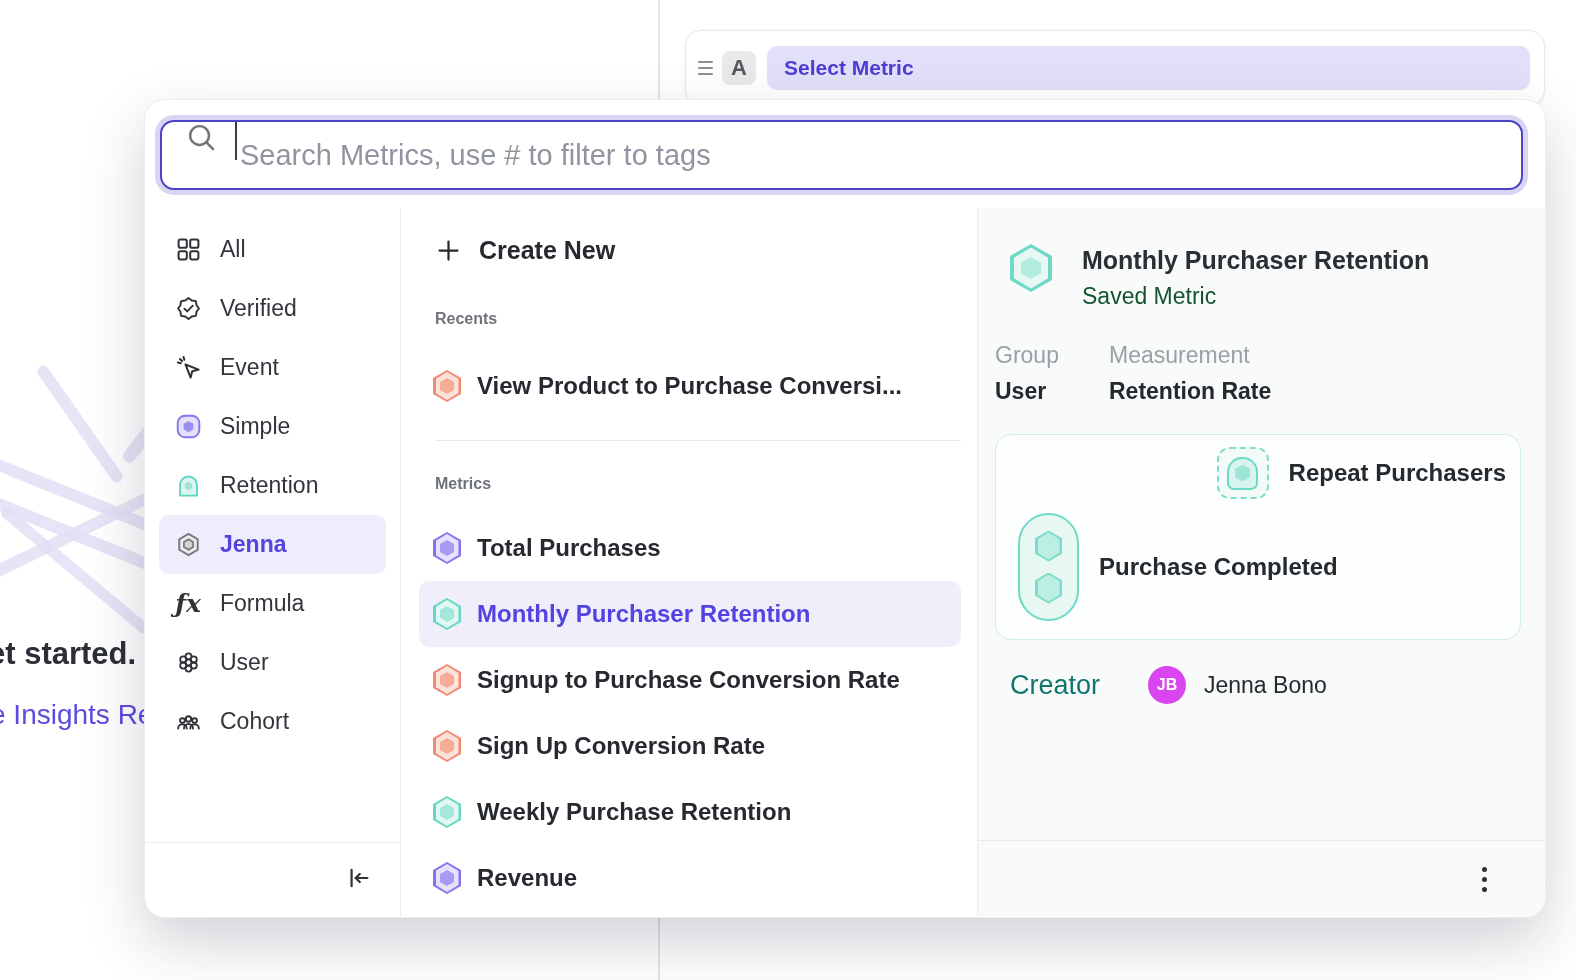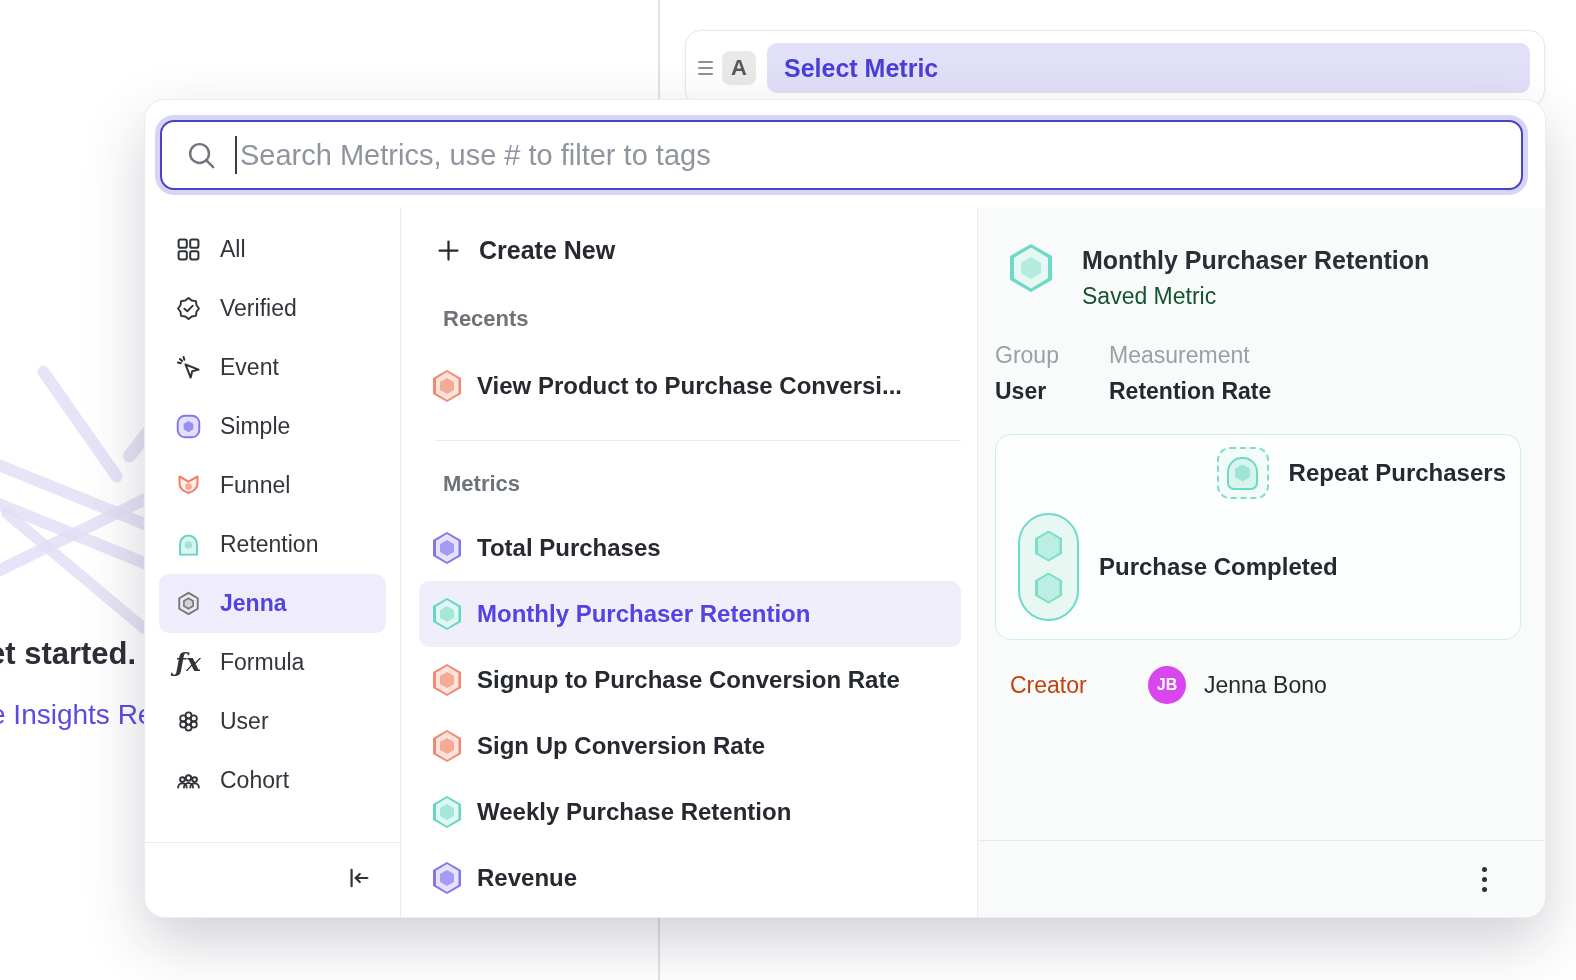--- a/index.html
+++ b/index.html
@@ -22,37 +22,37 @@
     display:flex; align-items:center; padding:0 14px 0 12px;
   }
   .drag-handle { display:flex; flex-direction:column; gap:4px; width:15px; }
   .drag-handle i { display:block; height:2px; background:#8f9095; border-radius:1px; }
   .a-badge {
     width:34px; height:34px; margin-left:9px; background:#e9e9ea; border-radius:8px;
     display:flex; align-items:center; justify-content:center;
     font-size:22px; font-weight:700; color:#55585e;
   }
   .metric-pill {
-    flex:1; height:50px; margin-left:11px; background:#e2dff9; border-radius:10px;
+    flex:1; height:44px; margin-left:11px; background:#e2dff9; border-radius:10px;
     display:flex; align-items:center; padding:6px 17px;
-    font-size:25px; font-weight:700; color:#4a3ed6;
+    font-size:21px; font-weight:700; color:#4a3ed6;
   }
 
   
   .modal {
     position:absolute; left:145px; top:100px; width:1400px; height:817px;
     background:#fff; border-radius:20px; overflow:hidden;
     box-shadow:0 0 0 1px #ededf1, 0 24px 60px rgba(40,40,70,.22);
     display:flex; flex-direction:column;
   }
   .search-row { padding:20px 22px 18px 15px; }
   .search-box {
     height:70px; background:#fff; border:2.5px solid #4a42c8; border-radius:14px;
     box-shadow:0 0 0 5px #d8d5f4;
-    display:flex; align-items:center; padding:0 24px;
+    display:flex; padding:0 24px;
   }
   .search-box svg { flex:none; margin-right:18px; }
   .caret { width:2px; height:38px; background:#3a3d44; margin-right:3px; flex:none; }
   .search-input {
     flex:1; border:none; outline:none; background:transparent;
     font-family:"Liberation Sans", sans-serif; font-size:29px; color:#2c2f37; caret-color:transparent;
   }
   .search-input::placeholder { color:#8f949e; opacity:1; }
 
   .cols { flex:1; display:flex; min-height:0; }
@@ -68,21 +68,21 @@
   .side-item.selected { background:#efedfb; color:#5244dd; font-weight:600; }
   .fx-glyph { font-family:"DejaVu Serif", serif; font-style:italic; font-size:25px; font-weight:600; color:#2f3237; line-height:1; }
   .side-footer {
     height:75px; flex:none; border-top:1px solid #ececee;
     display:flex; align-items:center; justify-content:flex-end; padding-right:28px;
   }
 
   
   .listcol { flex:1; border-right:1px solid #ececee; padding:12px 16px 0 34px; overflow:hidden; }
   .create-row { display:flex; align-items:center; gap:17px; height:60px; font-size:25px; font-weight:700; color:#26292f; }
-  .section-label { font-size:22px; font-weight:600; color:#6e737a; height:26px; line-height:26px;margin-left:8px; }
+  .section-label { font-size:16px; font-weight:600; color:#6e737a; height:26px; line-height:26px; }
   .lbl-recents { margin-top:26px; }
   .lbl-metrics { margin-top:30px; }
   .m-row {
     display:flex; align-items:center; gap:16px; height:66px;
     padding:0 14px; margin-left:-16px; border-radius:10px;
     font-size:24px; font-weight:600; color:#26292f; white-space:nowrap;
   }
   .m-row.recent { height:64px; margin-top:22px; }
   .m-row.selected { background:#f0eefb; color:#5243e2; }
   .rows-start { margin-top:18px; }
@@ -129,21 +129,21 @@
   .pill {
     width:61px; height:108px; border:2px solid #6fd9c7; background:#e7f8f3; border-radius:31px;
     display:flex; flex-direction:column; align-items:center; justify-content:center; gap:11px; flex:none;
   }
   .pill .hx { width:27px; height:31px; background:#7edccb; position:relative; }
   .pill .hx::after { content:""; position:absolute; inset:2px 2.5px; background:#bceee4;
     clip-path:polygon(50% 0,100% 25%,100% 75%,50% 100%,0 75%,0 25%); }
   .steps { display:flex; flex-direction:column; justify-content:center; gap:9px; font-size:24px; font-weight:700; color:#26292f; }
   .then { color:#b2b6bc; font-weight:500; }
   .d-creator { display:flex; align-items:center; margin-top:26px; padding-left:15px; }
-  .creator-label { font-size:23px; color:#c2410c; width:138px; }
+  .creator-label { font-size:27px; color:#0f766e; width:138px; }
   .avatar { width:38px; height:38px; border-radius:50%; background:#d946ef; color:#fff;
     font-size:16px; font-weight:700; display:flex; align-items:center; justify-content:center; flex:none; }
   .creator-name { font-size:23px; font-weight:500; color:#26292f; margin-left:18px; }
   .d-footer {
     height:77px; flex:none; border-top:1px solid #e6eae8;
     display:flex; align-items:center; justify-content:flex-end; padding-right:52px;
   }
   .kebab { display:flex; flex-direction:column; gap:5px; padding:6px; }
   .kebab i { width:5px; height:5px; border-radius:50%; background:#2c2f36; display:block; }
 </style>
@@ -226,29 +226,20 @@
           <span class="ic">
             <svg width="27" height="27" viewBox="0 0 24 24">
               <rect x="2.4" y="2.4" width="19.2" height="19.2" rx="6.5" fill="#e4e0fb" stroke="#8276f0" stroke-width="1.7"></rect>
               <polygon points="12,7 16.3,9.5 16.3,14.5 12,17 7.7,14.5 7.7,9.5" fill="#9c8ff2"></polygon>
             </svg>
             </span>
           <span>Simple</span>
         </div>
         <div class="side-item">
           <span class="ic">
-            <svg width="27" height="27" viewBox="0 0 24 24" fill="none" stroke-linejoin="round">
-              <path d="M4 4 L12 8.6 L20 4 V10.2 C20 14.4 16.6 17.1 12 18.6 C7.4 17.1 4 14.4 4 10.2 Z" stroke="#ef8168" stroke-width="1.8" fill="#fdeeea"></path>
-              <polygon points="12,9.6 14.9,11.3 14.9,14.6 12,16.3 9.1,14.6 9.1,11.3" fill="#f6a890"></polygon>
-            </svg>
-            </span>
-          <span>Funnel</span>
-        </div>
-        <div class="side-item">
-          <span class="ic">
             <svg width="27" height="27" viewBox="0 0 24 24">
               <path d="M4.5 21 V11.5 a7.5 7.5 0 0 1 15 0 V21 Z" fill="#ddf5f0" stroke="#5fd5c3" stroke-width="1.7"></path>
               <polygon points="12,8.6 15.3,10.5 15.3,14.3 12,16.2 8.7,14.3 8.7,10.5" fill="#a0e6d8"></polygon>
             </svg>
             </span>
           <span>Retention</span>
         </div>
         <div class="side-item selected">
           <span class="ic">
             <svg width="27" height="27" viewBox="0 0 24 24">

